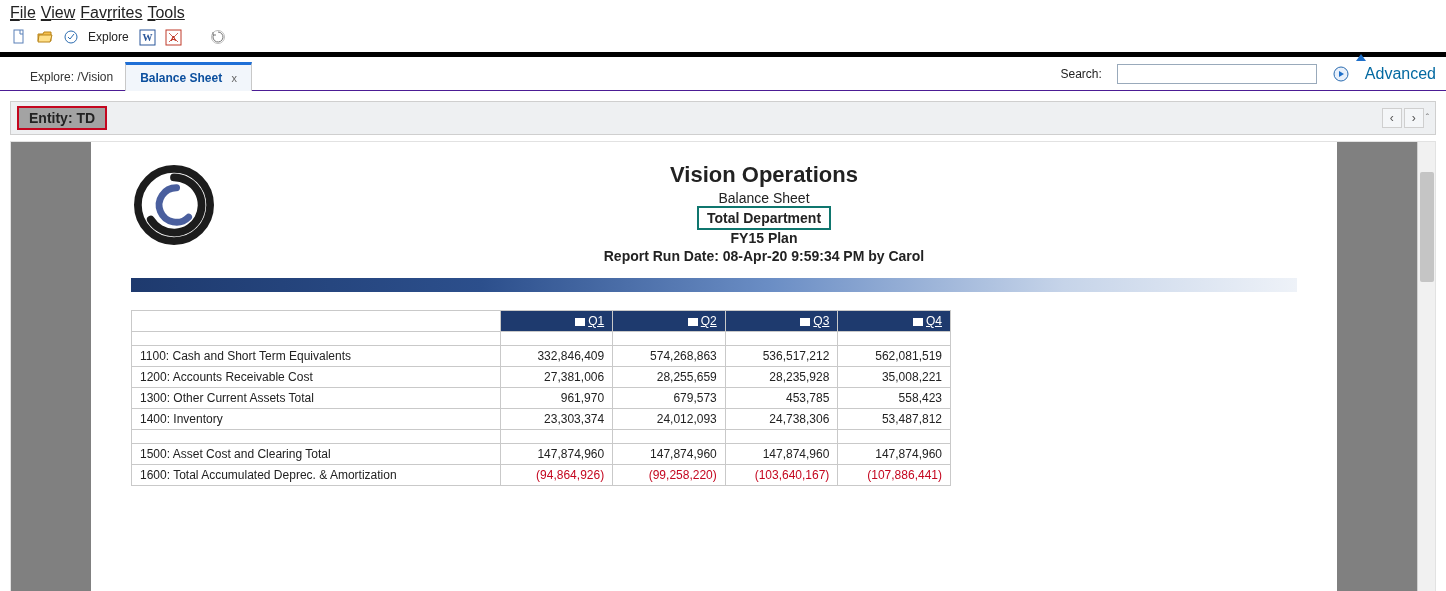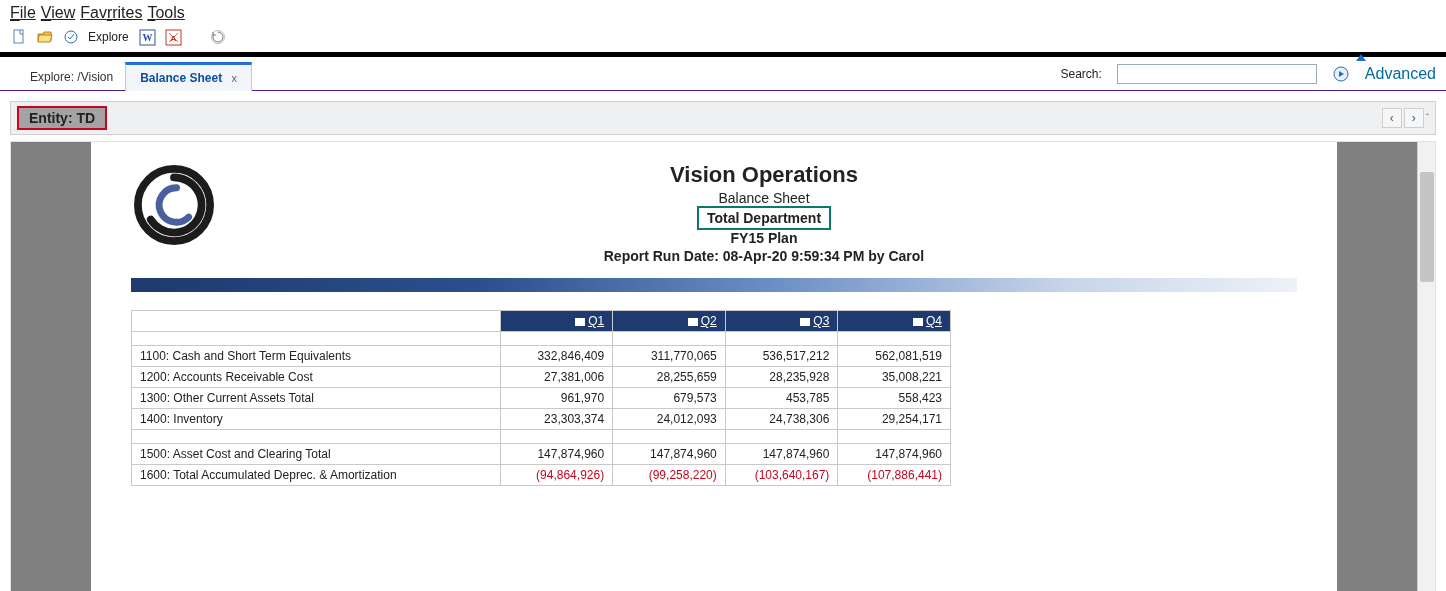--- a/index.html
+++ b/index.html
@@ -183,21 +183,21 @@
               <td></td>
               <td></td>
               <td></td>
               <td></td>
             </tr>
       </thead>
       <tbody id="report-body">
             <tr>
               <td class="label">1100: Cash and Short Term Equivalents</td>
               <td class="num">332,846,409</td>
-              <td class="num">311,770,065</td>
+              <td class="num">574,268,863</td>
               <td class="num">536,517,212</td>
               <td class="num">562,081,519</td>
             </tr>
             <tr>
               <td class="label">1200: Accounts Receivable Cost</td>
               <td class="num">27,381,006</td>
               <td class="num">28,255,659</td>
               <td class="num">28,235,928</td>
               <td class="num">35,008,221</td>
             </tr>
@@ -206,21 +206,21 @@
               <td class="num">961,970</td>
               <td class="num">679,573</td>
               <td class="num">453,785</td>
               <td class="num">558,423</td>
             </tr>
             <tr>
               <td class="label">1400: Inventory</td>
               <td class="num">23,303,374</td>
               <td class="num">24,012,093</td>
               <td class="num">24,738,306</td>
-              <td class="num">29,254,171</td>
+              <td class="num">53,487,812</td>
             </tr>
             <tr class="blank">
               <td></td>
               <td></td>
               <td></td>
               <td></td>
               <td></td>
             </tr>
             <tr>
               <td class="label">1500: Asset Cost and Clearing Total</td>

